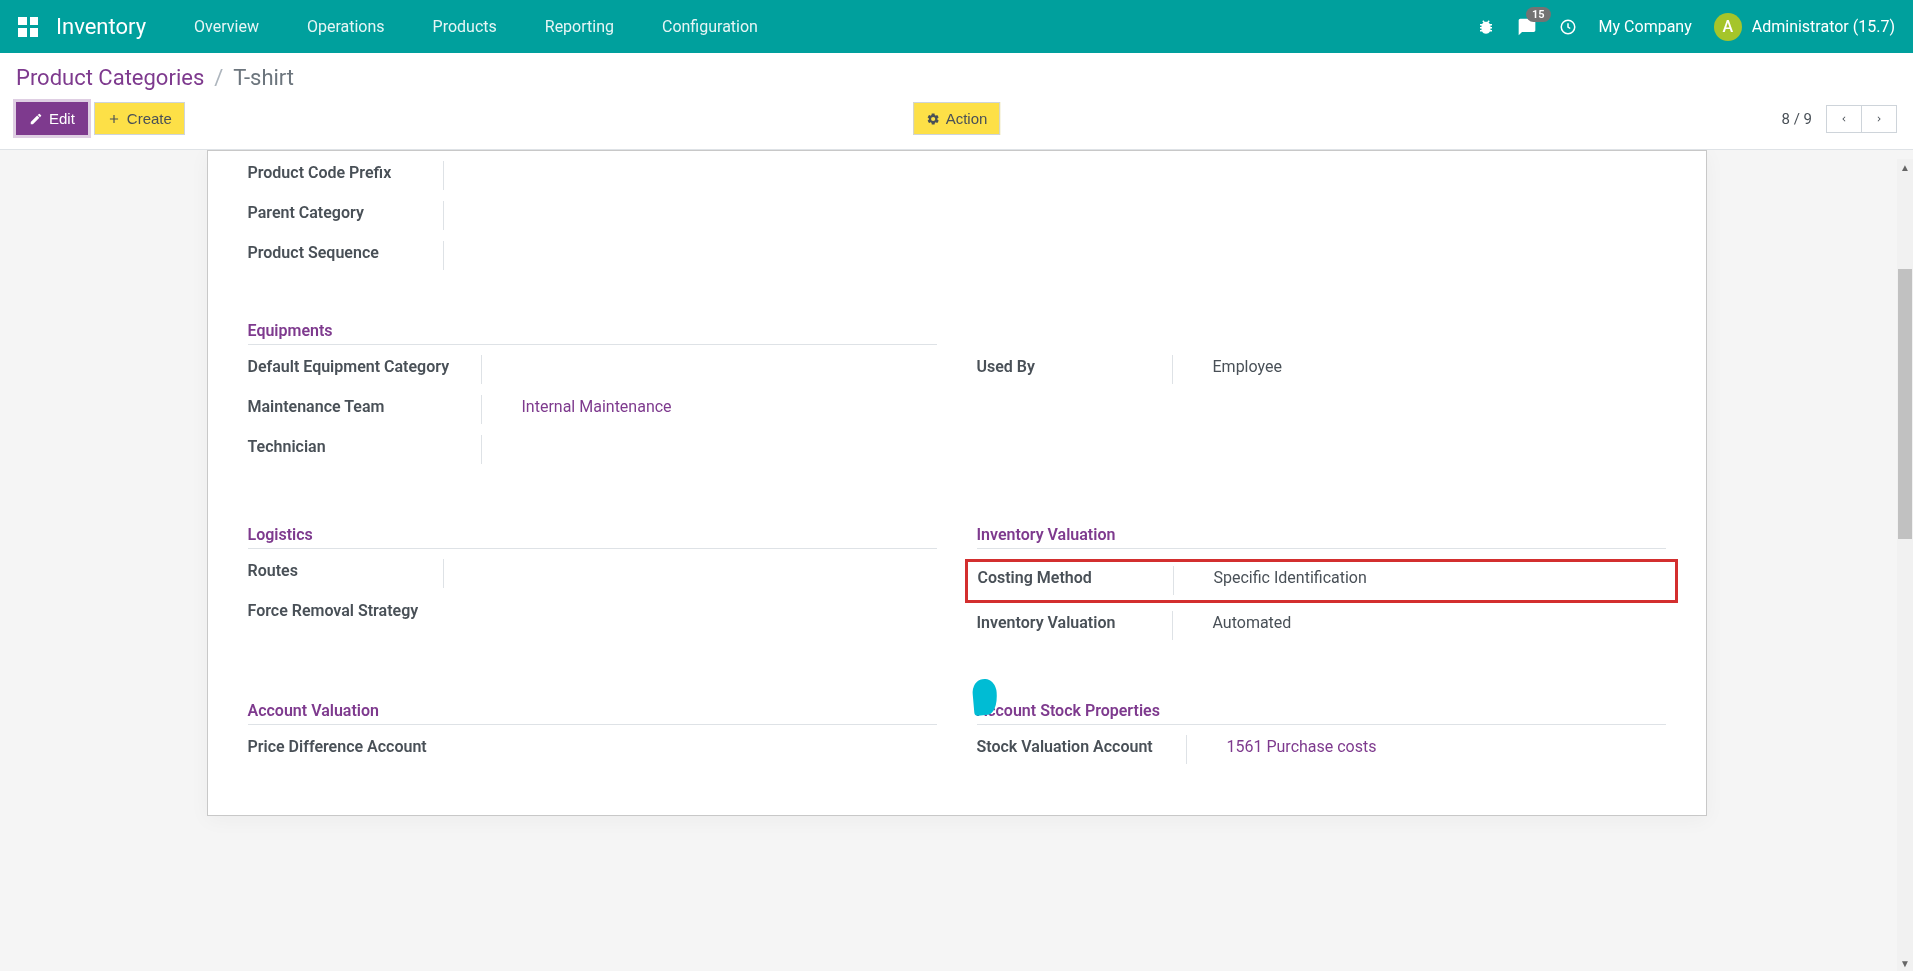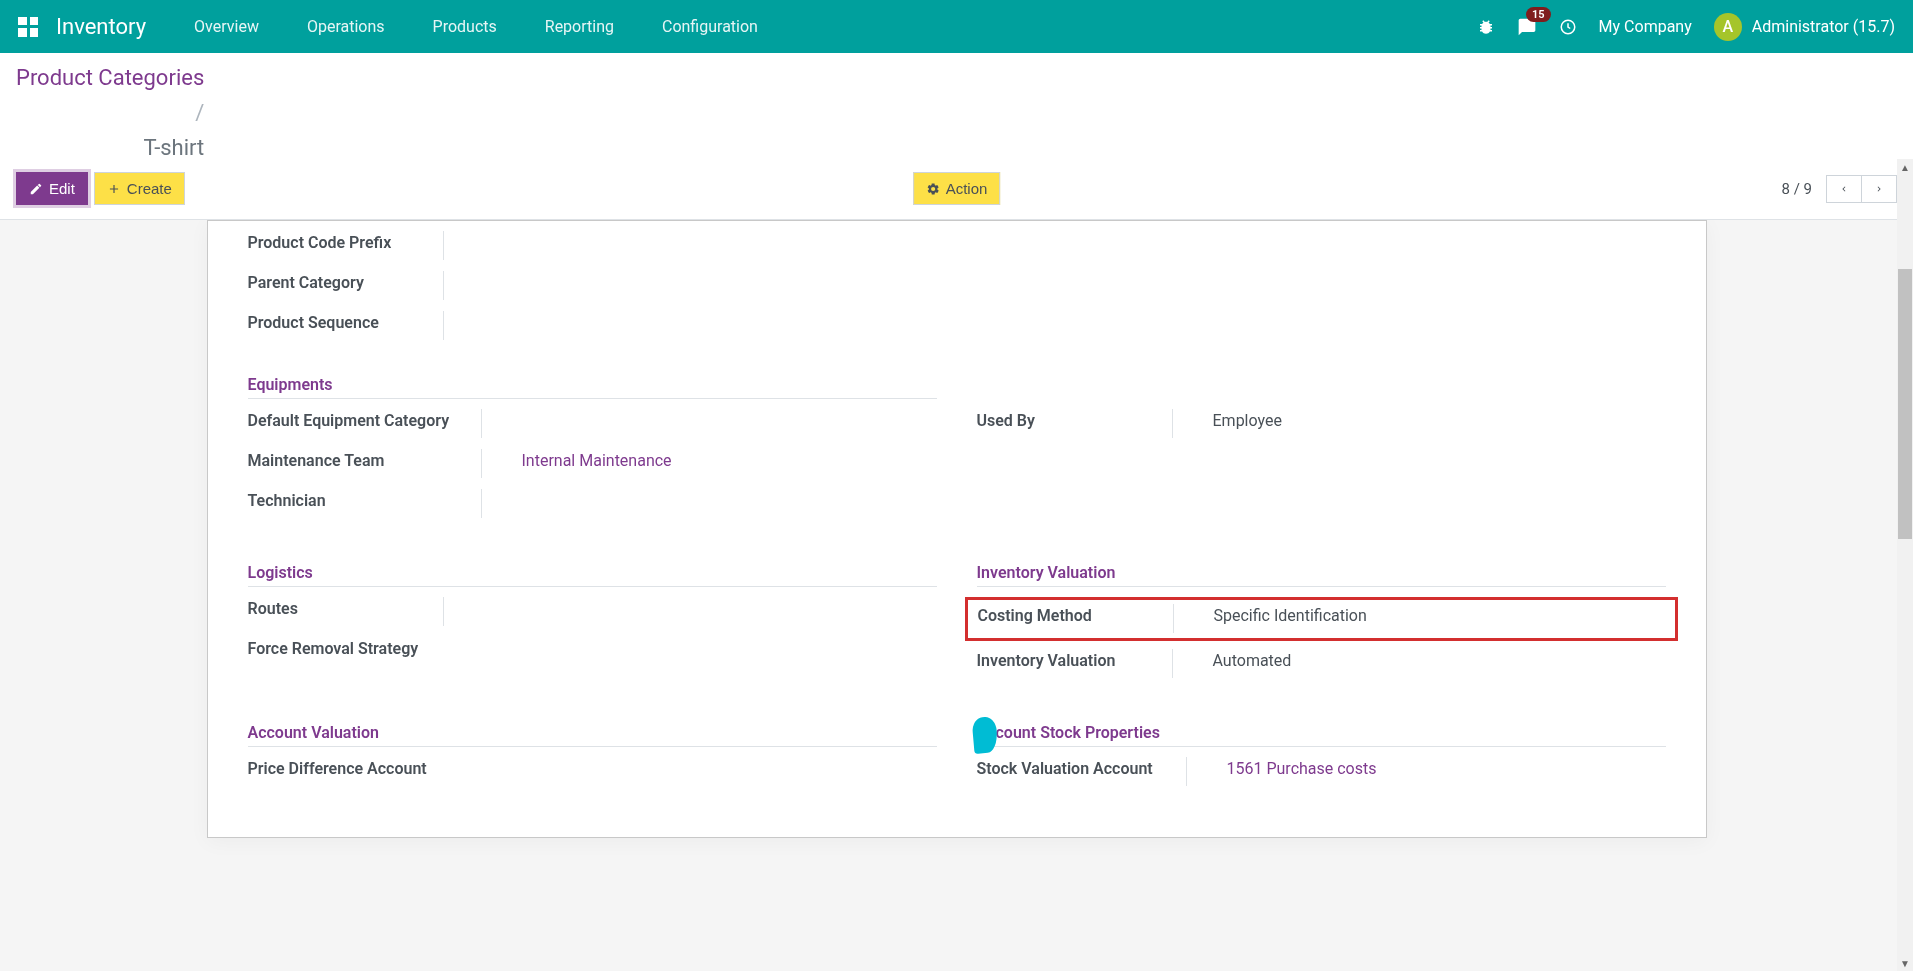--- a/index.html
+++ b/index.html
@@ -5,26 +5,26 @@
 * { box-sizing: border-box; margin: 0; padding: 0; }
 body { font-family: -apple-system, BlinkMacSystemFont, "Segoe UI", Roboto, Arial, sans-serif; font-size: 14px; color: #374151; background: #f5f5f5; overflow: hidden; }
 .navbar { background: #00a09d; height: 53px; display: flex; align-items: center; padding: 0 18px; color: #fff; }
 .apps-icon { display: grid; grid-template-columns: 1fr 1fr; grid-template-rows: 1fr 1fr; gap: 3px; width: 20px; height: 20px; margin-right: 18px; cursor: pointer; }
 .apps-icon div { background: #fff; }
 .brand { font-size: 22px; font-weight: 400; margin-right: 30px; }
 .nav-menu { display: flex; gap: 12px; }
 .nav-item { padding: 8px 18px; font-size: 16px; cursor: pointer; color: #e6f5f5; }
 .nav-right { margin-left: auto; display: flex; align-items: center; gap: 22px; font-size: 16px; }
 .nav-icon { cursor: pointer; display: flex; align-items: center; position: relative; }
-.badge { position: absolute; top: -10px; right: -14px; background: #7f1d1d; color: #fff; font-size: 11px; padding: 1px 6px; border-radius: 10px; font-weight: 600; }
+.badge { position: absolute; top: -10px; right: -14px; background: #737373; color: #fff; font-size: 11px; padding: 1px 6px; border-radius: 10px; font-weight: 600; }
 .avatar { width: 28px; height: 28px; border-radius: 50%; background: #a5c52a; color: #fff; display: flex; align-items: center; justify-content: center; font-weight: 500; margin-right: 10px; }
 .user { display: flex; align-items: center; cursor: pointer; }
 .control-panel { background: #fff; padding: 12px 16px 14px; border-bottom: 1px solid #dee2e6; }
 .cp-top { display: flex; align-items: center; margin-bottom: 12px; }
-.breadcrumb { font-size: 22px; display: flex; align-items: flex-end; gap: 10px; flex-direction: column; }
+.breadcrumb { font-size: 22px; display: flex; align-items: flex-end; gap: 10px; }
 .bc-link { color: #7e3a8e; cursor: pointer; }
 .bc-sep { color: #adb5bd; }
 .bc-active { color: #6c757d; }
 .cp-bottom { display: flex; align-items: center; }
 .btn { padding: 7px 12px; border: 1px solid #ced4da; background: #fde047; font-size: 15px; cursor: pointer; display: inline-flex; align-items: center; gap: 6px; color: #495057; }
 .btn + .btn { margin-left: 6px; }
 .btn-primary { background: #7e3a8e; border-color: #7e3a8e; color: #fff; box-shadow: 0 0 0 3px rgba(126,58,142,0.25); }
 .cp-center { position: absolute; left: 50%; transform: translateX(-50%); }
 .cp-right { margin-left: auto; display: flex; align-items: center; gap: 14px; }
 .pager { font-size: 15px; color: #495057; }
@@ -32,21 +32,21 @@
 .pager-btn { padding: 6px 12px; cursor: pointer; font-size: 16px; color: #495057; }
 .pager-btn + .pager-btn { border-left: 1px solid #ced4da; }
 .content-wrap { padding: 0 14px; height: calc(100vh - 160px); overflow-y: auto; position: relative; }
 .sheet { background: #fff; border: 1px solid #c8c8c8; max-width: 1500px; margin: 0 auto; padding: 0 40px 40px; box-shadow: 0 4px 20px rgba(0,0,0,0.04); }
 .field-group { margin-bottom: 34px; }
 .field-row { display: flex; align-items: flex-start; min-height: 30px; margin-bottom: 10px; }
 .field-label { width: 196px; font-size: 16px; font-weight: 600; color: #495057; padding-top: 2px; border-right: 1px solid #dee2e6; margin-right: 40px; padding-bottom: 8px; }
 .field-label.wide { width: 234px; }
 .field-value { font-size: 16px; color: #495057; flex: 1; padding-top: 2px; }
 .field-value.link { color: #7e3a8e; cursor: pointer; }
-.section-title { font-size: 16px; font-weight: 600; color: #7e3a8e; margin-bottom: 10px; padding-bottom: 4px; border-bottom: 1px solid #dee2e6; }
+.section-title { font-size: 16px; font-weight: 600; color: #7e3a8e; margin-bottom: 10px; padding-bottom: 4px; border-bottom: 1px solid #dee2e6; margin-top: 16px; }
 .two-col { display: flex; gap: 40px; }
 .col { flex: 1; }
 .col .field-label.wide { width: 234px; }
 .highlight-row { border: 3px solid #d32f2f; padding: 4px 10px; margin: 2px -12px 8px; }
 .highlight-row .field-row { margin-bottom: 0; }
 .cursor-shape { position: absolute; width: 24px; height: 36px; background: #00bcd4; border-radius: 12px 12px 12px 4px / 16px 16px 24px 4px; transform: rotate(-5deg); pointer-events: none; }
 .scrollbar-track { position: fixed; right: 0; top: 159px; bottom: 0; width: 16px; background: #f1f1f1; }
 .scrollbar-thumb { position: absolute; width: 14px; left: 1px; background: #c1c1c1; }
 .scrollbar-arrow { position: absolute; width: 16px; height: 16px; display:flex; align-items:center; justify-content:center; color:#666; font-size:10px; cursor:pointer; }
 svg { display: block; }

